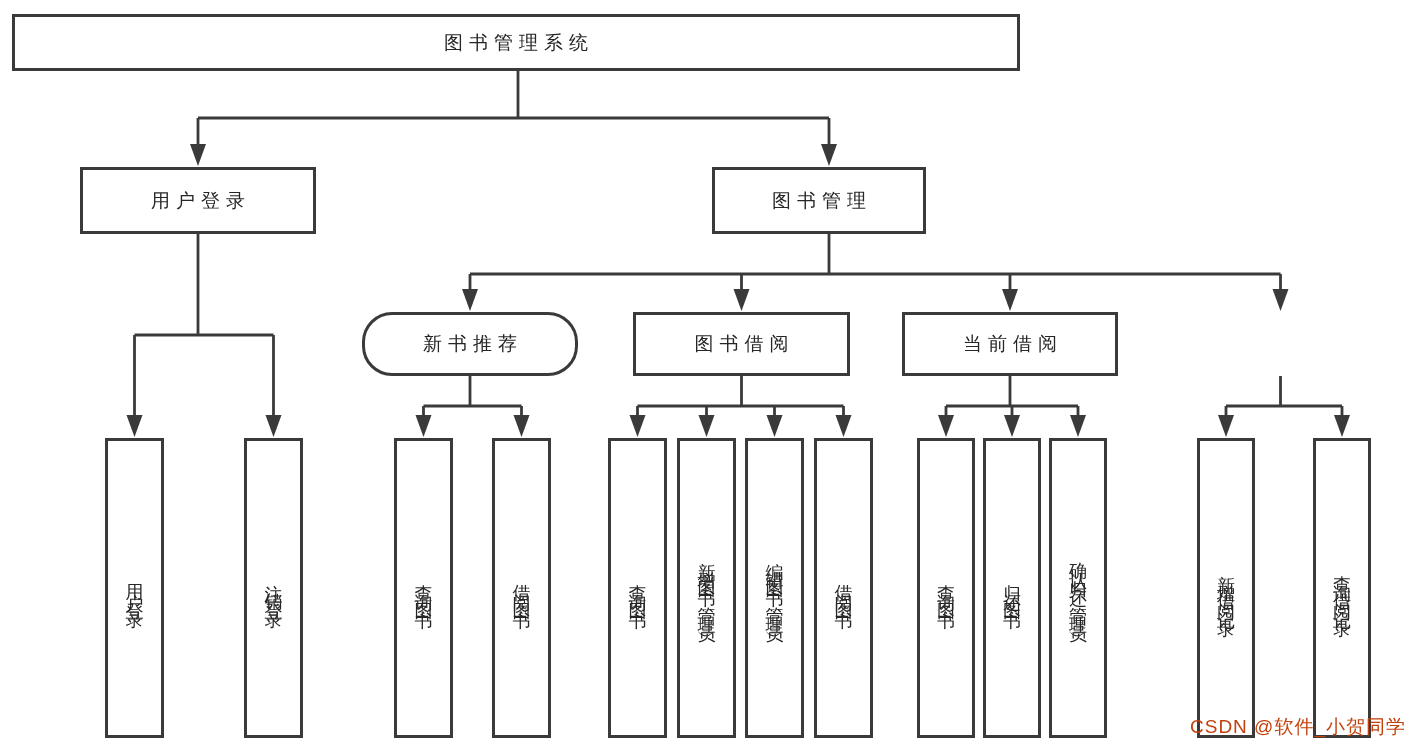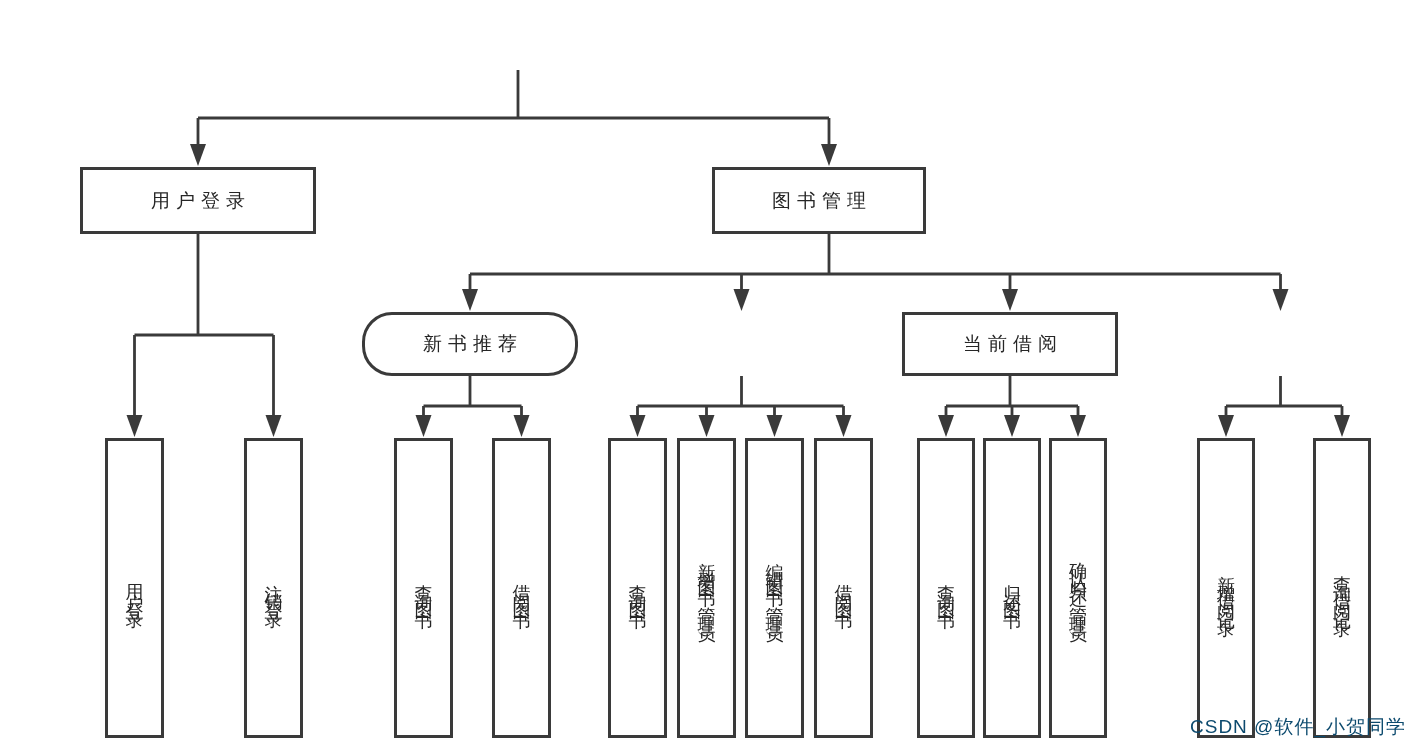--- a/index.html
+++ b/index.html
@@ -40,21 +40,21 @@
     width: 1405px; height: 747px;
     z-index: 1;
   }
   .box { z-index: 2; }
   .watermark {
     position: absolute;
     left: 1190px;
     top: 714px;
     z-index: 5;
     font-size: 19px;
-    color: #0c4a6e;
+    color: #c2410c;
     letter-spacing: 1px;
     white-space: nowrap;
   }
   .conn-line { stroke: #3a3a3a; stroke-width: 2.8; fill: none; }
   .conn-head { fill: #3a3a3a; stroke: none; }
 
   
   #root-box   { left: 12px;  top: 14px;  width: 1008px; height: 57px; }
   #b0-box     { left: 80px;  top: 167px; width: 236px;  height: 67px; }
   #b1-box     { left: 712px; top: 167px; width: 214px;  height: 67px; }
@@ -117,30 +117,36 @@
       <polygon class="conn-head" points="1070,415 1086,415 1078,437"></polygon>
     </g>
 
     <g>
       <path class="conn-line" d="M1280.5 376 V406 M1226 406 H1342 M1226 406 V417 M1342 406 V417"></path>
       <polygon class="conn-head" points="1218,415 1234,415 1226,437"></polygon>
       <polygon class="conn-head" points="1334,415 1350,415 1342,437"></polygon>
     </g>
   </svg>
 
+  <div id="root-box" class="box h-box">
+    <span>图书管理系统</span>
+  </div>
 
   <div id="b0-box" class="box h-box">
     <span>用户登录</span>
   </div>
   <div id="b1-box" class="box h-box">
     <span>图书管理</span>
   </div>
 
   <div id="g0-box" class="box h-box">
     <span>新书推荐</span>
+  </div>
+  <div id="g1-box" class="box h-box">
+    <span>图书借阅</span>
   </div>
   <div id="g2-box" class="box h-box">
     <span>当前借阅</span>
   </div>
 
   <div id="l00" class="box v-box leaf">用户登录</div>
   <div id="l01" class="box v-box leaf">注销登录</div>
 
   <div id="l10" class="box v-box leaf">查询图书</div>
   <div id="l11" class="box v-box leaf">借阅图书</div>

